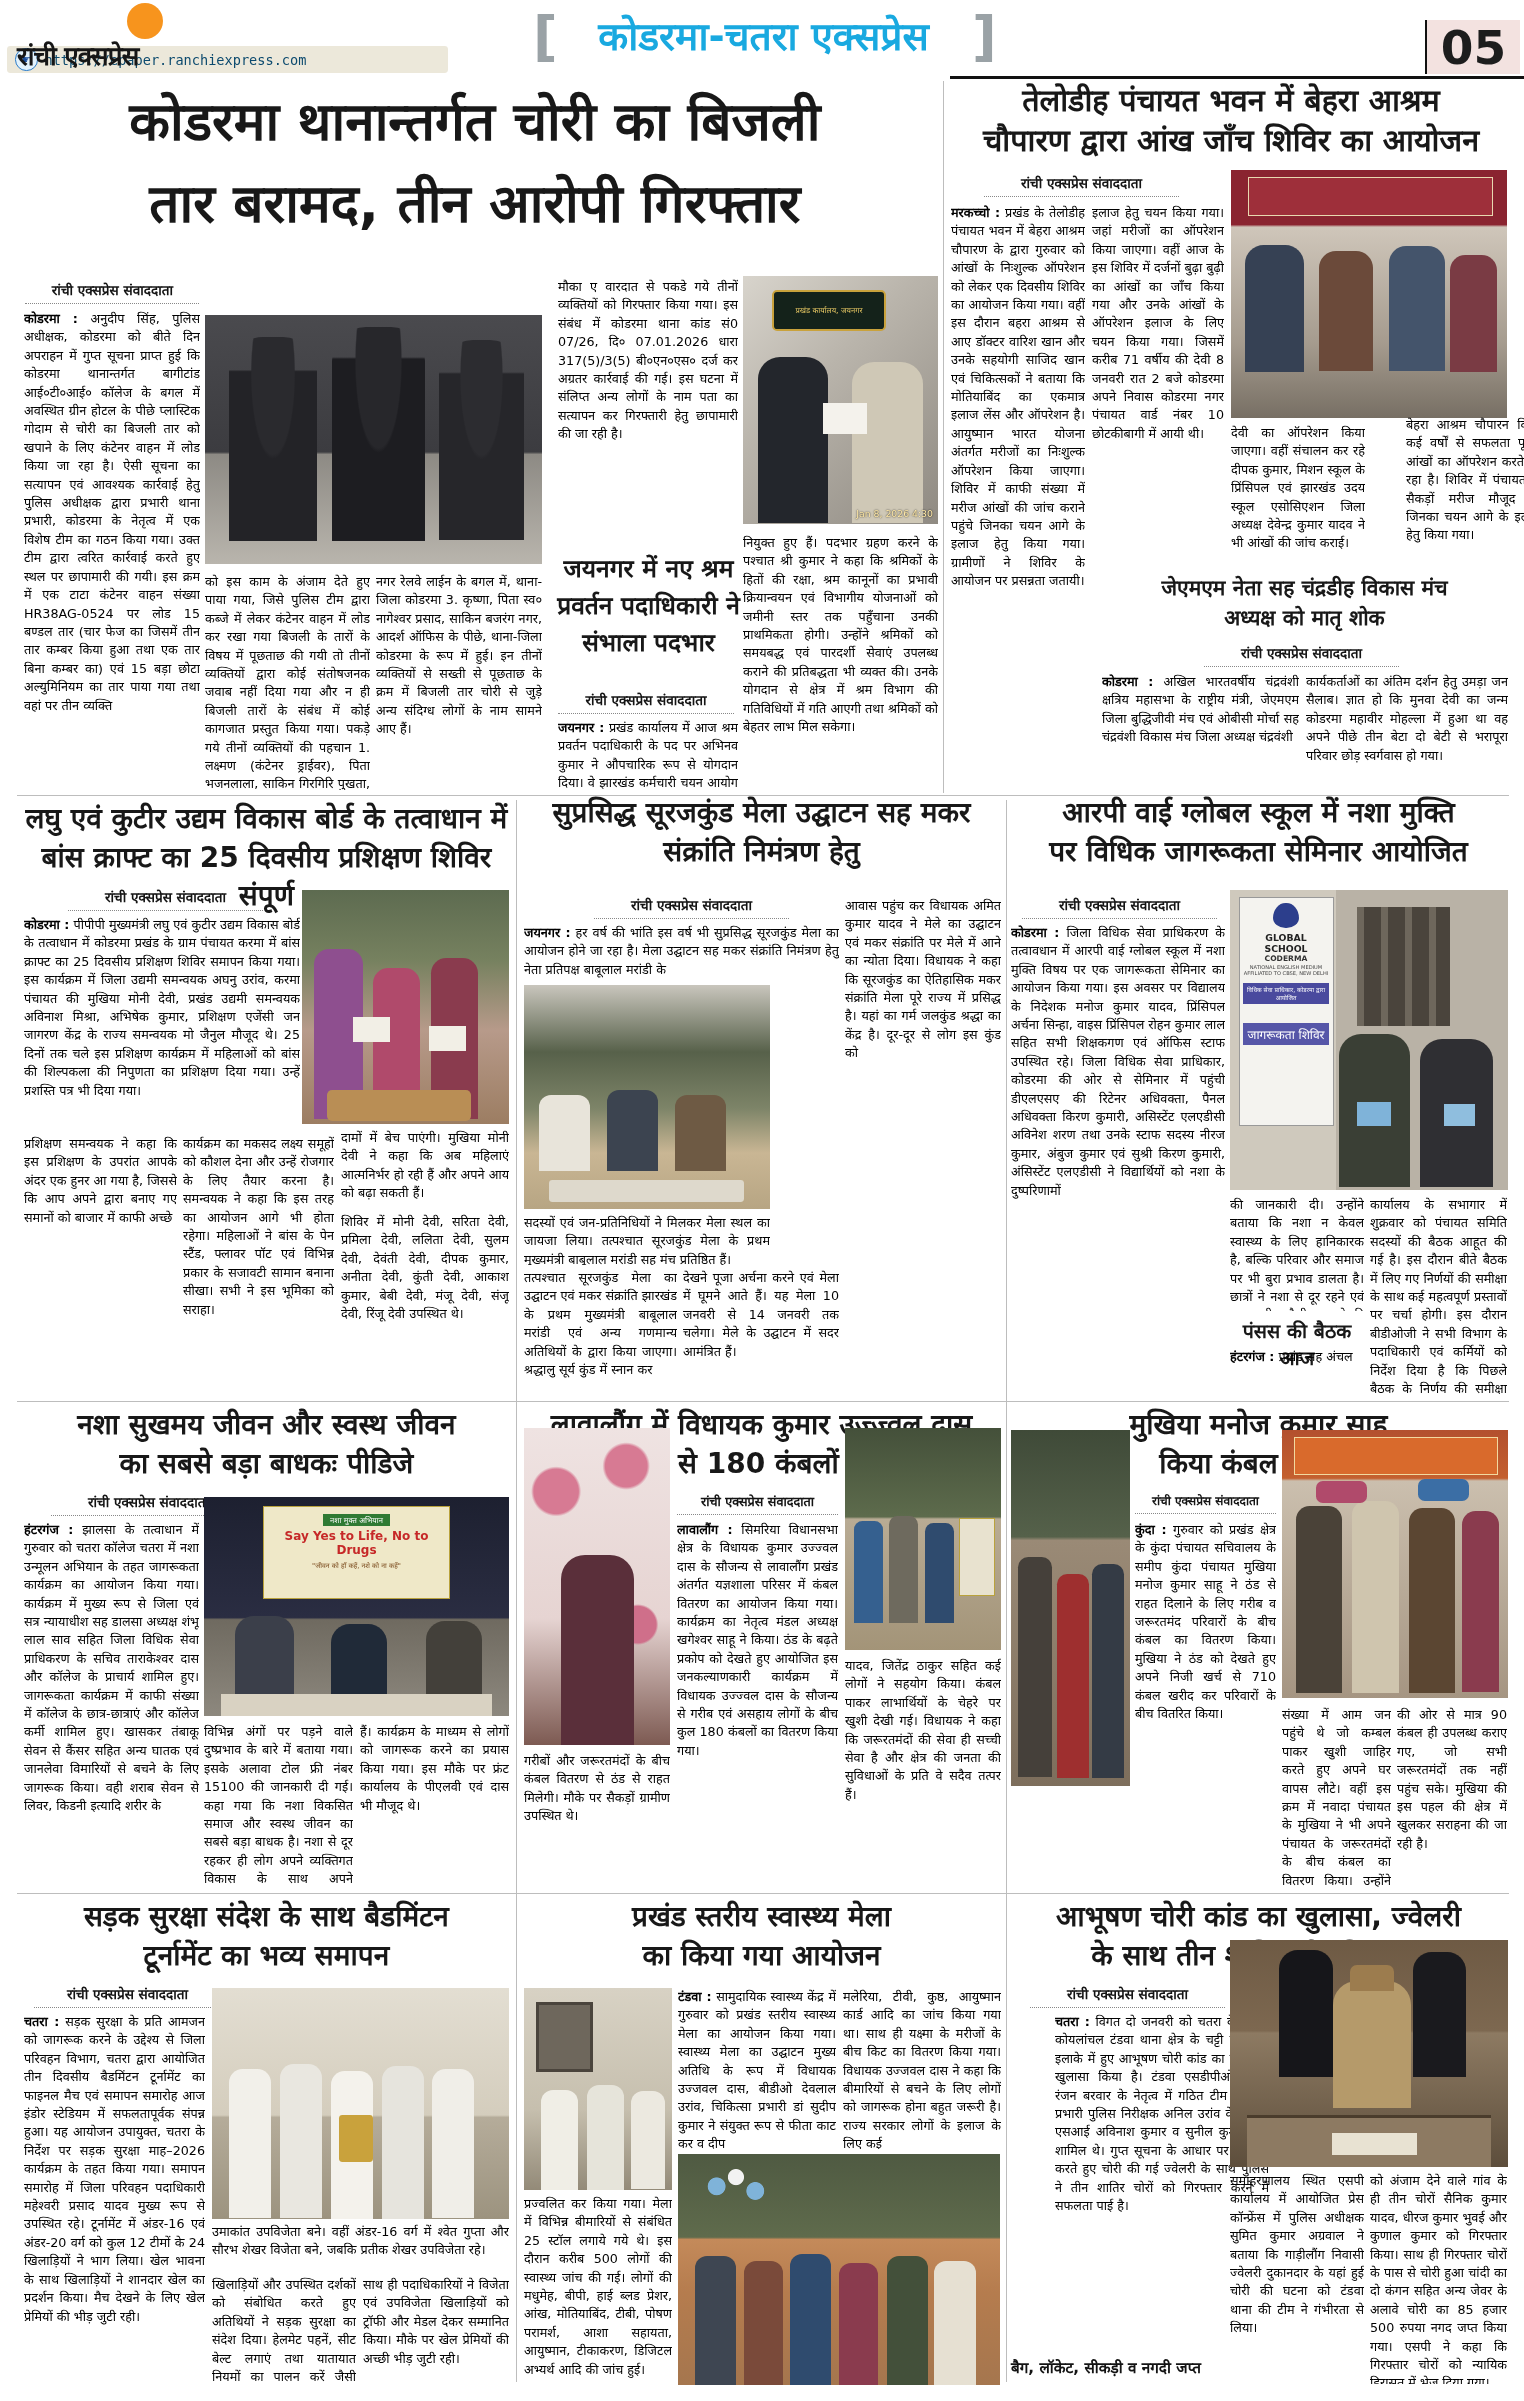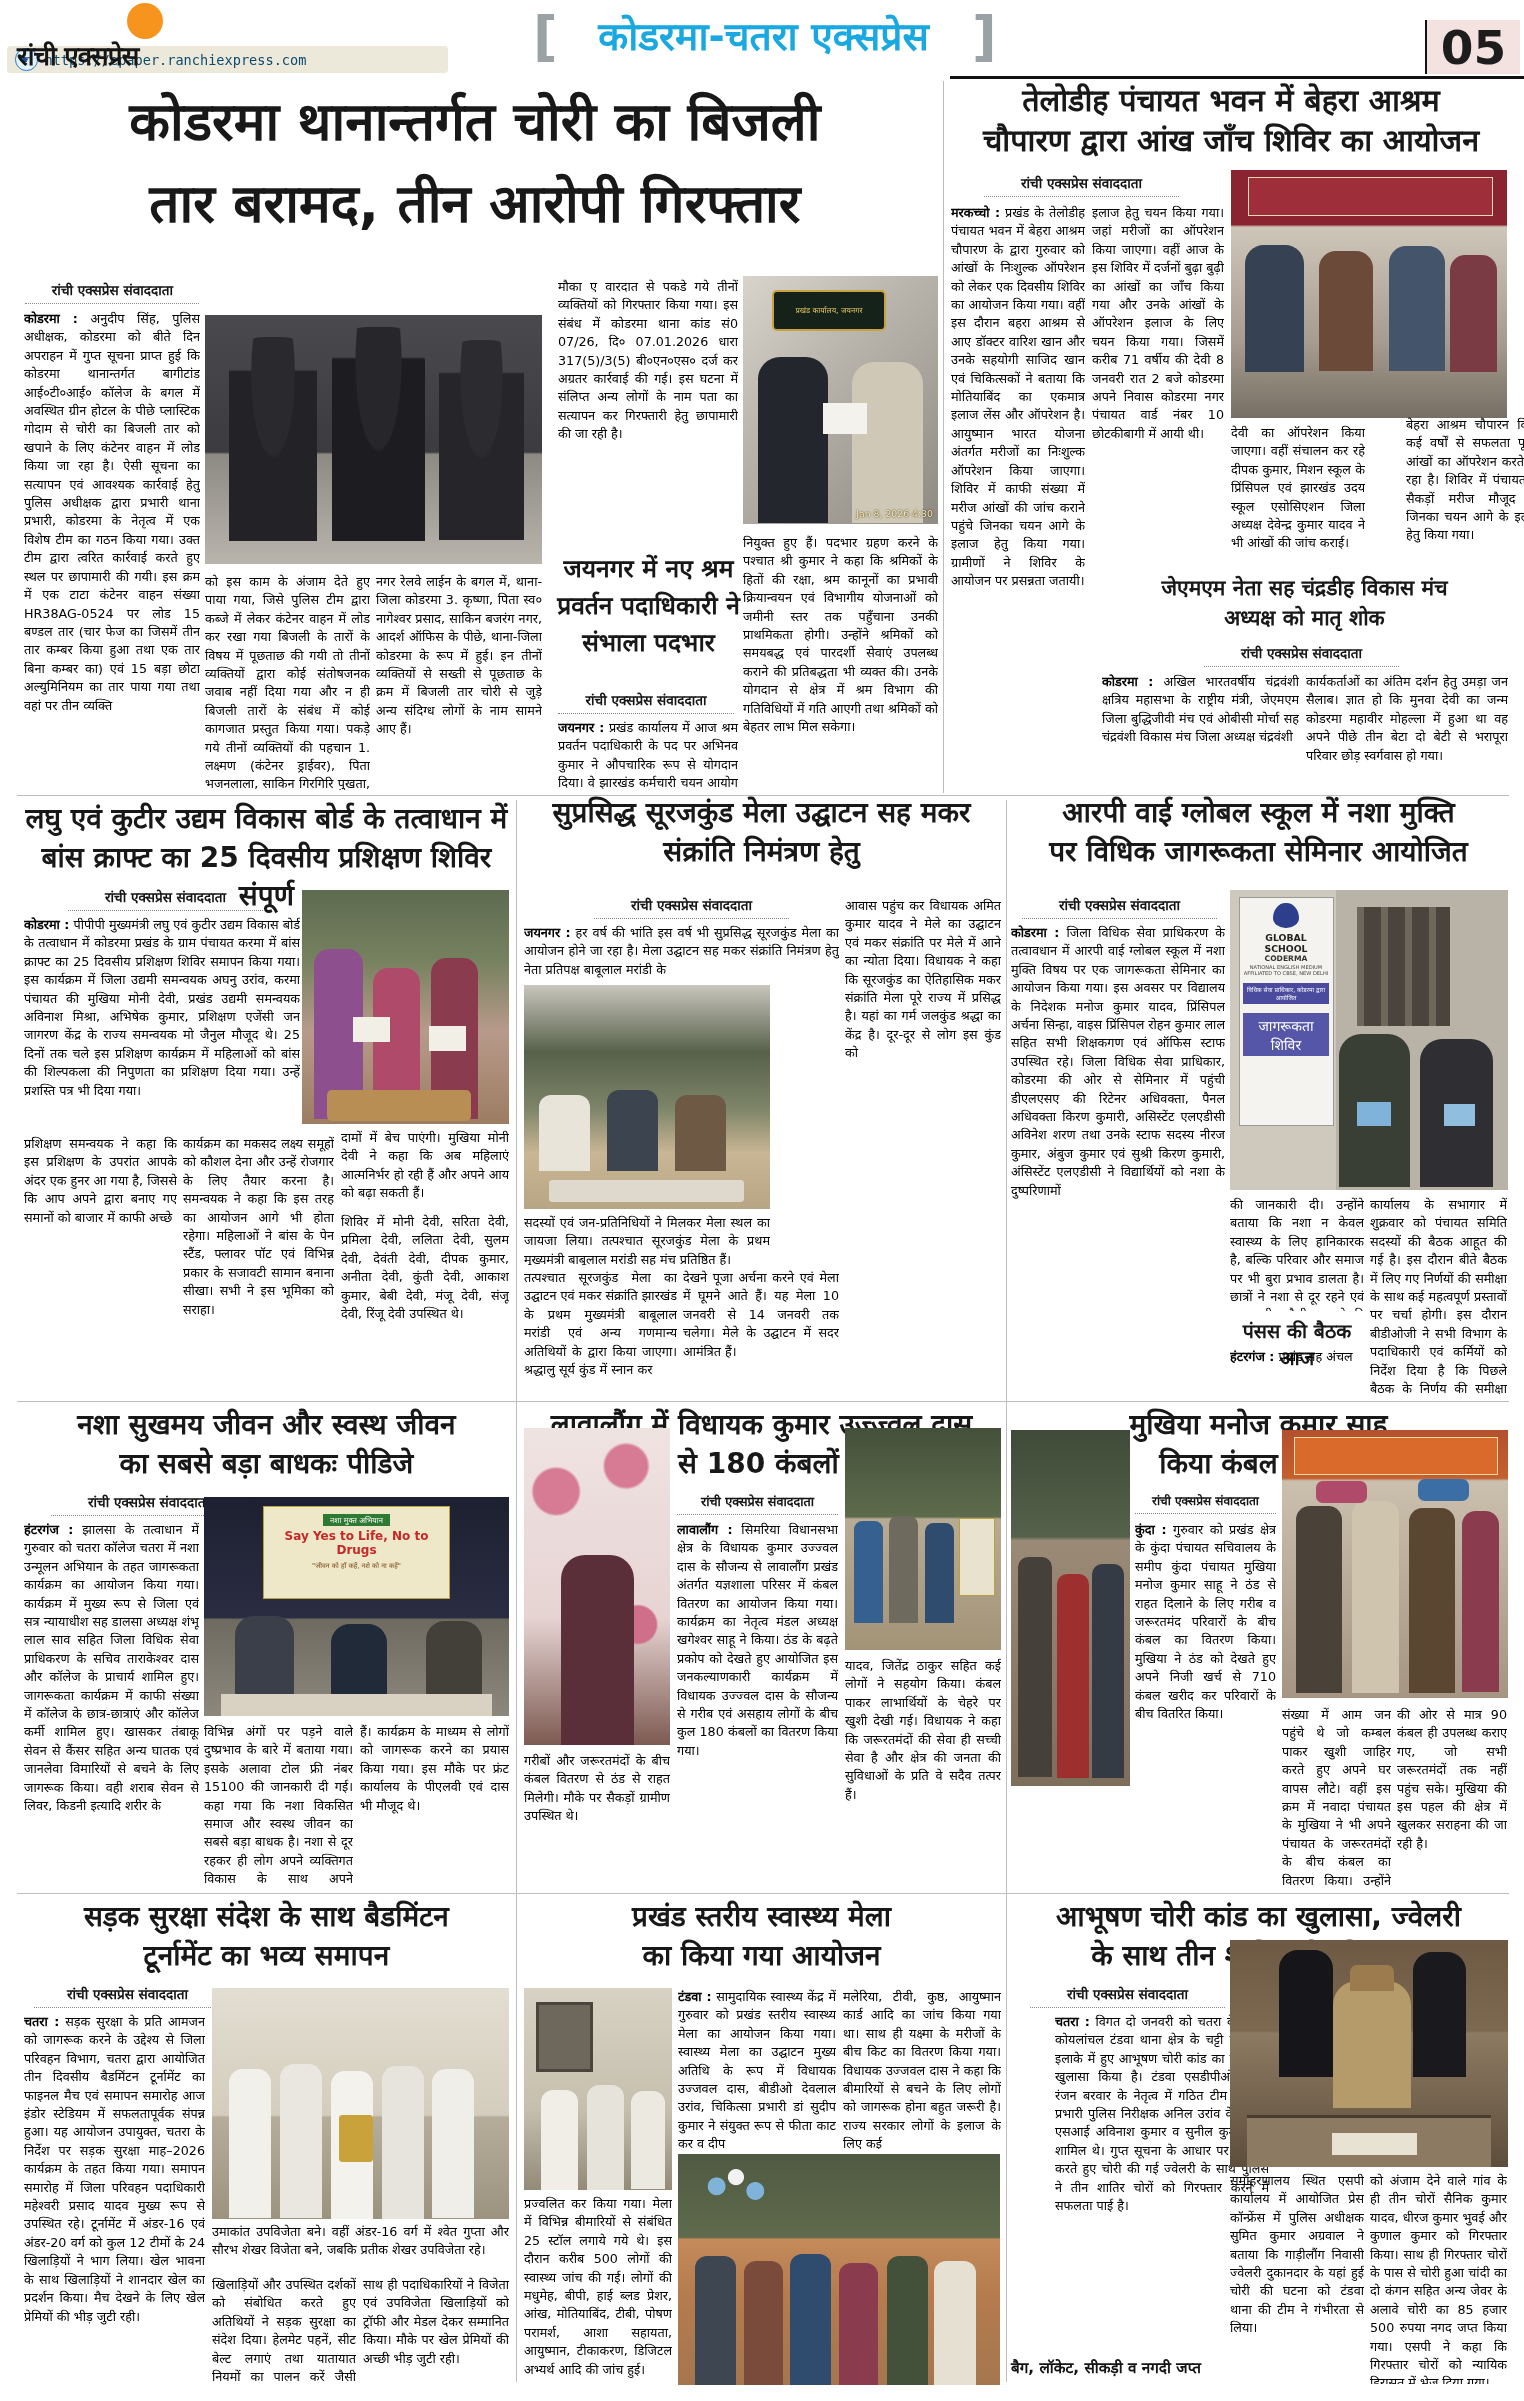--- a/index.html
+++ b/index.html
@@ -196,21 +196,21 @@
     </div>
     <div class="abs photo" style="left:1230px;top:890px;width:278px;height:300px;
          background:linear-gradient(90deg,#cfc9bd 0 38%,#b9b2a6 38% 100%);">
       <div class="ovl" style="left:8.5px;top:6.8px;width:95px;height:229px;background:#f4f3ef;border:0.8px solid #999;padding:5.1px 3.4px;box-sizing:border-box;text-align:center;">
         <div style="width:25.4px;height:25.4px;margin:0 auto 3.4px;background:#2c3e8c;border-radius:50% 50% 50% 50%/60% 60% 40% 40%;"></div>
         <div style="font-size:9.3px;font-weight:700;color:#222;">GLOBAL SCHOOL</div>
         <div style="font-size:7.6px;font-weight:700;color:#333;text-align:center;">CODERMA</div>
         <div style="font-size:5.1px;color:#444;margin-top:1.7px;">NATIONAL ENGLISH MEDIUM</div>
         <div style="font-size:5.1px;color:#444;">AFFILIATED TO CBSE, NEW DELHI</div>
         <div style="margin-top:6.8px;background:#4a4a9e;color:#fff;font-size:6px;padding:2.5px 1.7px;">विधिक सेवा प्राधिकार, कोडरमा द्वारा आयोजित</div>
-        <div style="margin-top:9px;background:#5656a8;color:#fff;font-size:14px;padding:2.5px 1.7px;">जागरूकता शिविर</div>
+        <div style="margin-top:19px;background:#5656a8;color:#fff;font-size:12px;padding:2.5px 1.7px;">जागरूकता शिविर</div>
       </div>
       <div class="ovl" style="left:127px;top:17px;width:93px;height:119px;background:repeating-linear-gradient(90deg,#6e675c 0 6.8px,#4a443c 6.8px 24px);"></div>
       <div class="ovl" style="left:109px;top:144px;width:71px;height:153px;background:#3a3f35;border-radius:22px 22px 0 0;"></div>
       <div class="ovl" style="left:190px;top:149px;width:73px;height:148px;background:#2f2f33;border-radius:22px 22px 0 0;"></div>
       <div class="ovl" style="left:127px;top:212px;width:34px;height:24px;background:#7fb3d9;"></div>
       <div class="ovl" style="left:214px;top:214px;width:30.5px;height:22px;background:#8fbede;"></div>
     </div>
     <div class="abs txt" style="left:1230px;top:1196px;width:134px;height:115px;">की जानकारी दी। उन्होंने बताया कि नशा न केवल स्वास्थ्य के लिए हानिकारक है, बल्कि परिवार और समाज पर भी बुरा प्रभाव डालता है। छात्रों ने नशा से दूर रहने एवं स्वस्थ जीवनशैली अपनाने की शपथ ली। कर्मचारियों से भी नशे से दूर रहने तथा स्वस्थ जीवनशैली अपनाने की अपील की गई।</div>
     <div class="abs txt" style="left:1370px;top:1196px;width:137px;height:202px;">कार्यालय के सभागार में शुक्रवार को पंचायत समिति सदस्यों की बैठक आहूत की गई है। इस दौरान बीते बैठक में लिए गए निर्णयों की समीक्षा के साथ कई महत्वपूर्ण प्रस्तावों पर चर्चा होगी। इस दौरान बीडीओजी ने सभी विभाग के पदाधिकारी एवं कर्मियों को निर्देश दिया है कि पिछले बैठक के निर्णय की समीक्षा होगी। सभी सदस्यों की उपस्थिति अनिवार्य है।</div>
   </div>

